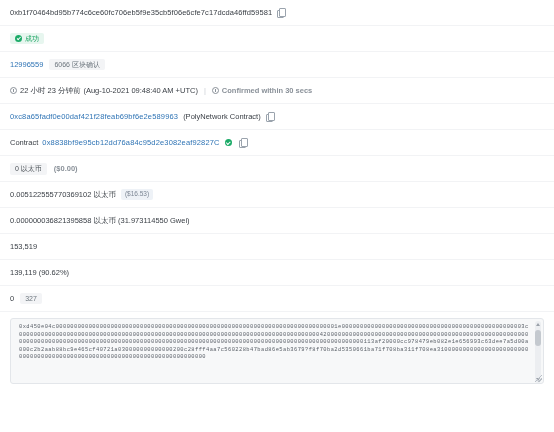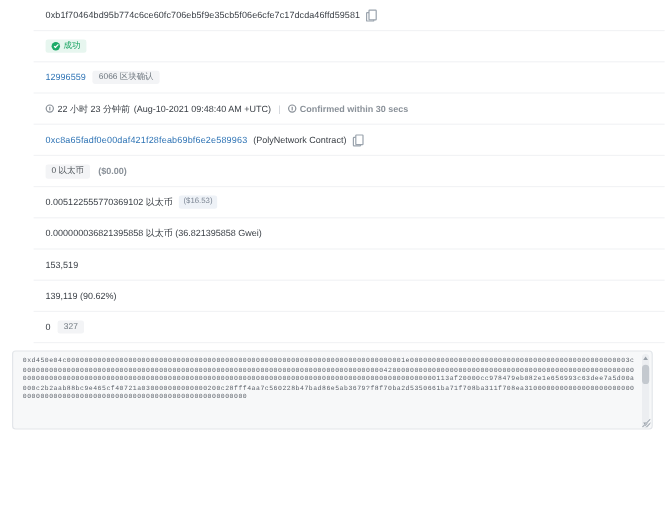--- a/index.html
+++ b/index.html
@@ -18,21 +18,20 @@
   .row {
     position: relative;
     display: flex;
     align-items: center;
     padding: 0 10px;
     min-height: 24px;
     border-bottom: 1px solid #f2f3f5;
     font-size: 7.5px;
     color: #3b4047;
     white-space: nowrap;
-    margin-left: 28px;
   }
   .row-tall { min-height: 26px; }
   .mono-addr { color: #2f74b5; letter-spacing: 0.02em; }
   .hash-text {
     color: #3b4047;
     font-size: 7.5px;
     letter-spacing: 0.01em;
   }
   .copy-icon {
     display: inline-block;
@@ -241,33 +240,39 @@
     <span class="clock-icon"></span>
     <span class="muted">Confirmed within 30 secs</span>
   </div>
 
   <div class="row row-tall">
     <a class="link mono-addr" href="#">0xc8a65fadf0e00daf421f28feab69bf6e2e589963</a>
     <span style="margin-left:5px">(PolyNetwork Contract)</span>
     <span class="copy-icon"></span>
   </div>
 
+  <div class="row row-tall">
+    <span class="contract-label">Contract</span>
+    <a class="link mono-addr" href="#">0x8838bf9e95cb12dd76a84c95d2e3082eaf92827C</a>
+    <span class="verified-check"></span>
+    <span class="copy-icon" style="margin-left:7px"></span>
+  </div>
 
   <div class="row row-tall">
     <span class="pill-value">0 以太币</span>
     <span class="muted" style="margin-left:7px">($0.00)</span>
   </div>
 
   <div class="row row-tall">
     <span>0.005122555770369102 以太币</span>
     <span class="pill-usd">($16.53)</span>
   </div>
 
   <div class="row row-tall">
-    <span>0.000000036821395858 以太币 (36.821395858 Gwei)</span>
+    <span>0.000000036821395858 以太币 (31.973114550 Gwei)</span>
   </div>
 
 
 
   <div class="row row-tall">
     <span>153,519</span>
   </div>
 
   <div class="row row-tall">
     <span>139,119 (90.62%)</span>

